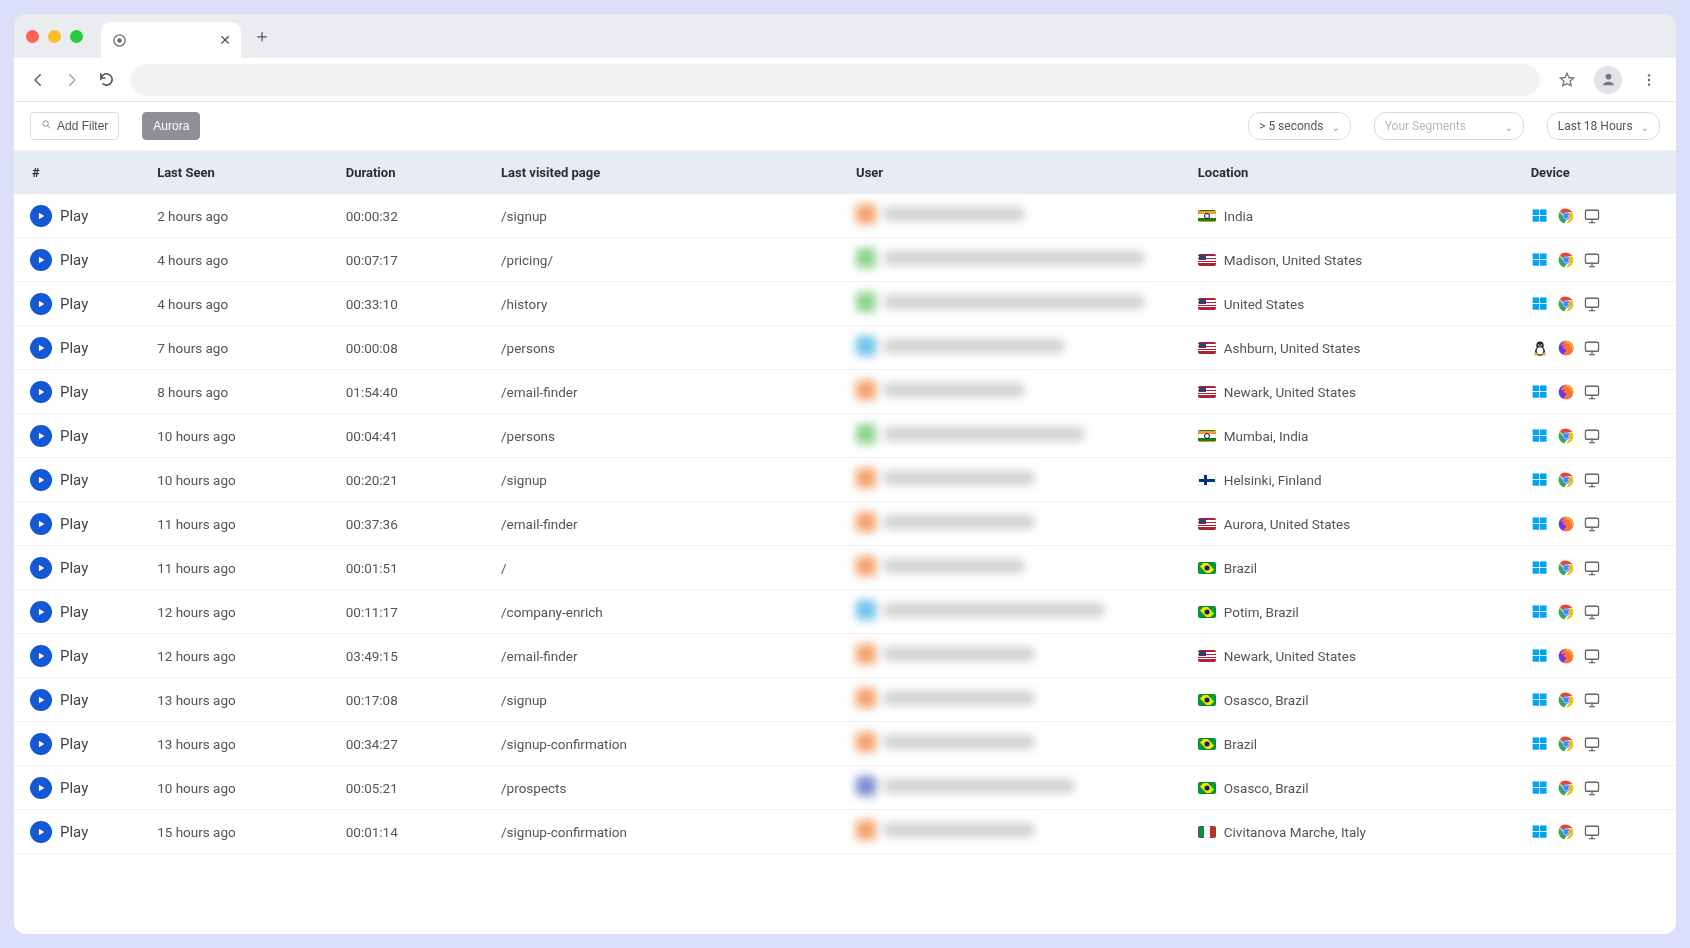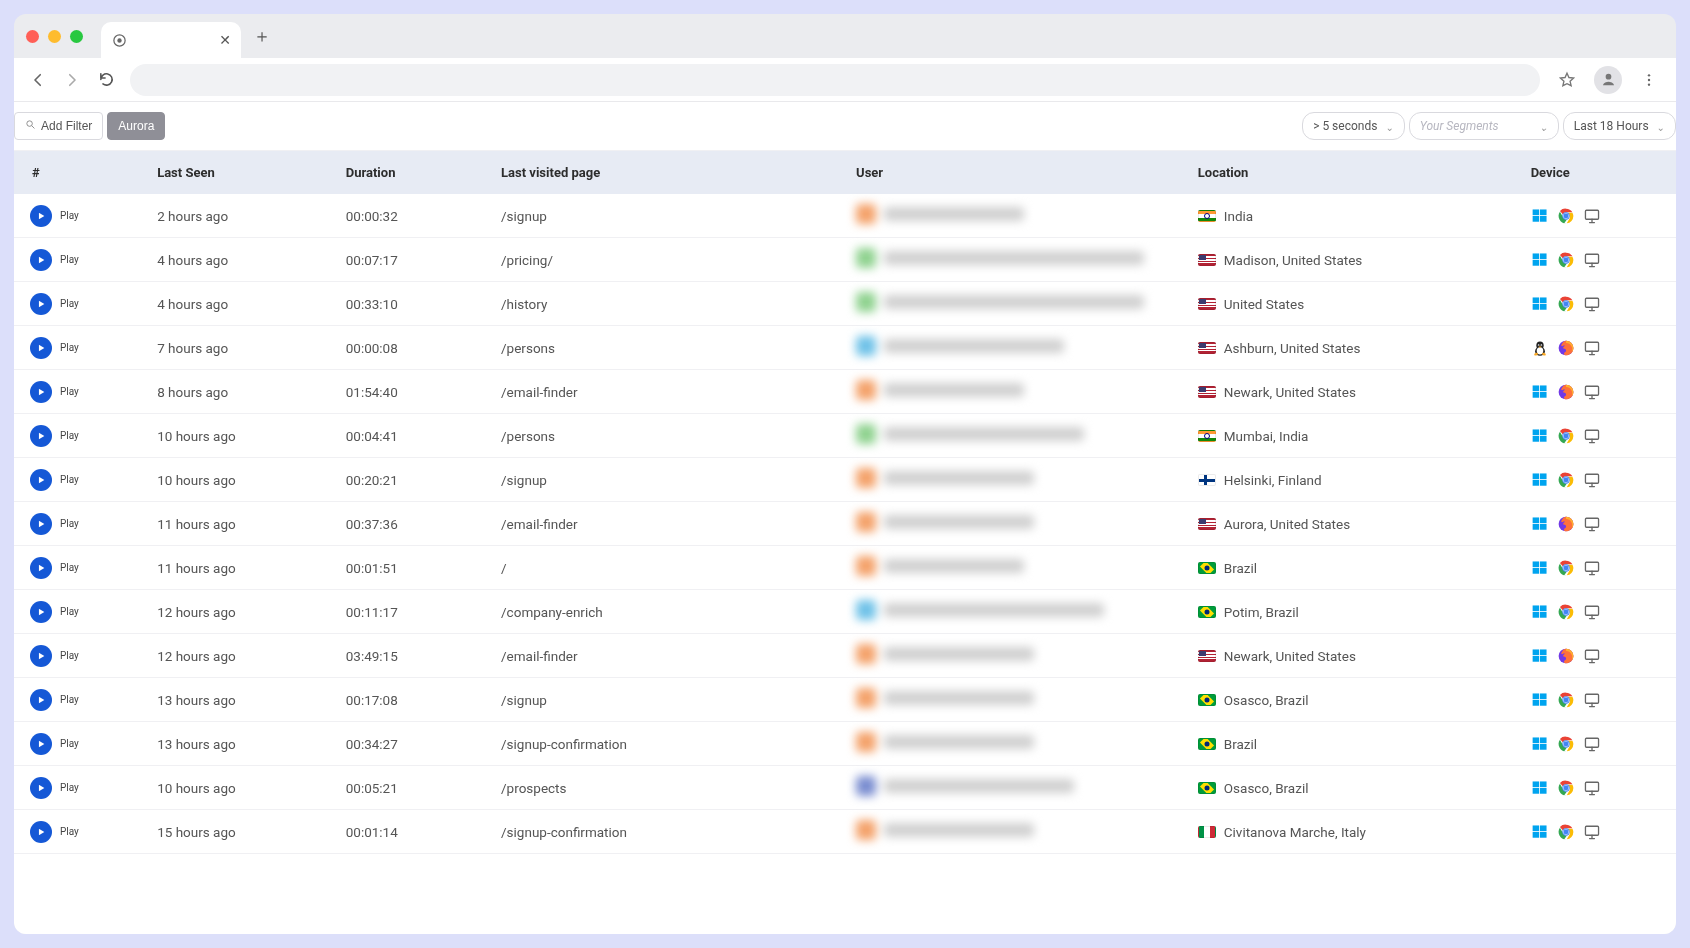--- a/index.html
+++ b/index.html
@@ -78,22 +78,22 @@
   .page {
     flex: 1;
     background: #fff;
     display: flex;
     flex-direction: column;
     overflow: hidden;
   }
   .filter-bar {
     display: flex;
     align-items: center;
-    padding: 10px 0;
-    gap: 4px;
+    padding: 10px 16px;
+    gap: 23px;
     border-bottom: 1px solid #f0f0f3;
   }
   .btn {
     border: 1px solid #d9d9de;
     background: #fff;
     color: #555;
     border-radius: 4px;
     padding: 6px 10px;
     font-size: 12px;
     display: flex;
@@ -113,21 +113,21 @@
     border-radius: 12px;
     padding: 6px 10px;
     font-size: 12px;
     color: #555;
     display: flex;
     align-items: flex-end;
     gap: 8px;
     cursor: pointer;
     min-width: 100px;
   }
-  .dropdown.muted { color: #b7b7c0; font-style: italic; }
+  .dropdown.muted { color: #b7b7c0; }
   .chev { font-size: 10px; color: #999; margin-left:auto; }
   
   .table-wrap { flex:1; overflow:auto; }
   table { width: 100%; border-collapse: collapse; }
   thead th {
     background: #e7ebf4;
     text-align: left;
     font-weight: 700;
     font-size: 13px;
     color: #2d2d2d;
@@ -148,21 +148,21 @@
   .col-location { width: 300px; }
   .col-device { width: 140px; }
   thead th.col-play { padding-left:18px; }
 
   .play-cell { display:flex; align-items:center; gap:8px; cursor:pointer; }
   .play-btn {
     width: 22px; height:22px; border-radius:50%; background:#1558d6;
     display:flex; align-items:center; justify-content:center;
   }
   .play-btn svg { fill:#fff; }
-  .play-label { color:#444; font-size:10px; }
+  .play-label { color:#444; font-size:15px; }
 
   .user-blur {
     height: 20px; border-radius: 6px; filter: blur(5px);
     display:inline-flex; align-items:center; gap:8px;
   }
   .user-avatar { width:20px; height:20px; border-radius:4px; }
   .user-text { height:14px; border-radius:4px; background:#d0d0d0; }
 
   .flag {
     width: 18px; height: 12px; border-radius: 2px; display:inline-block;

